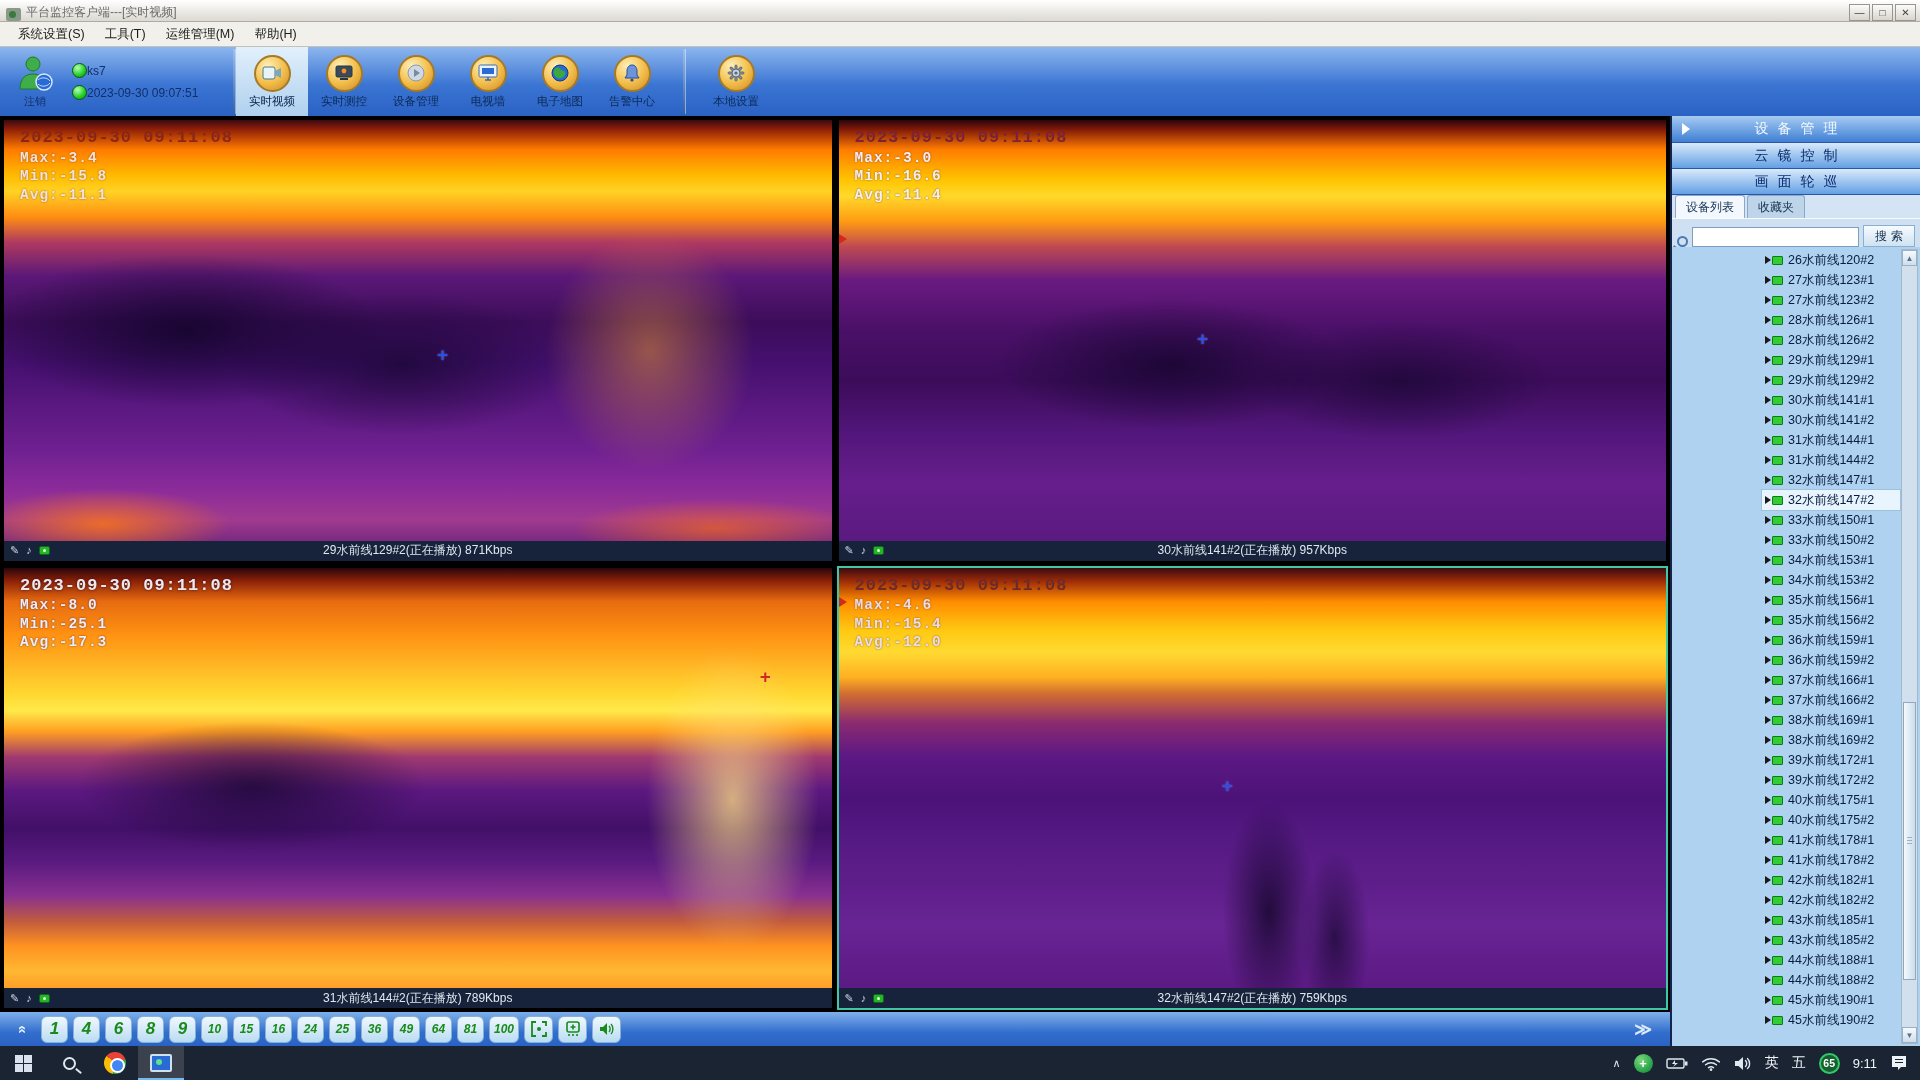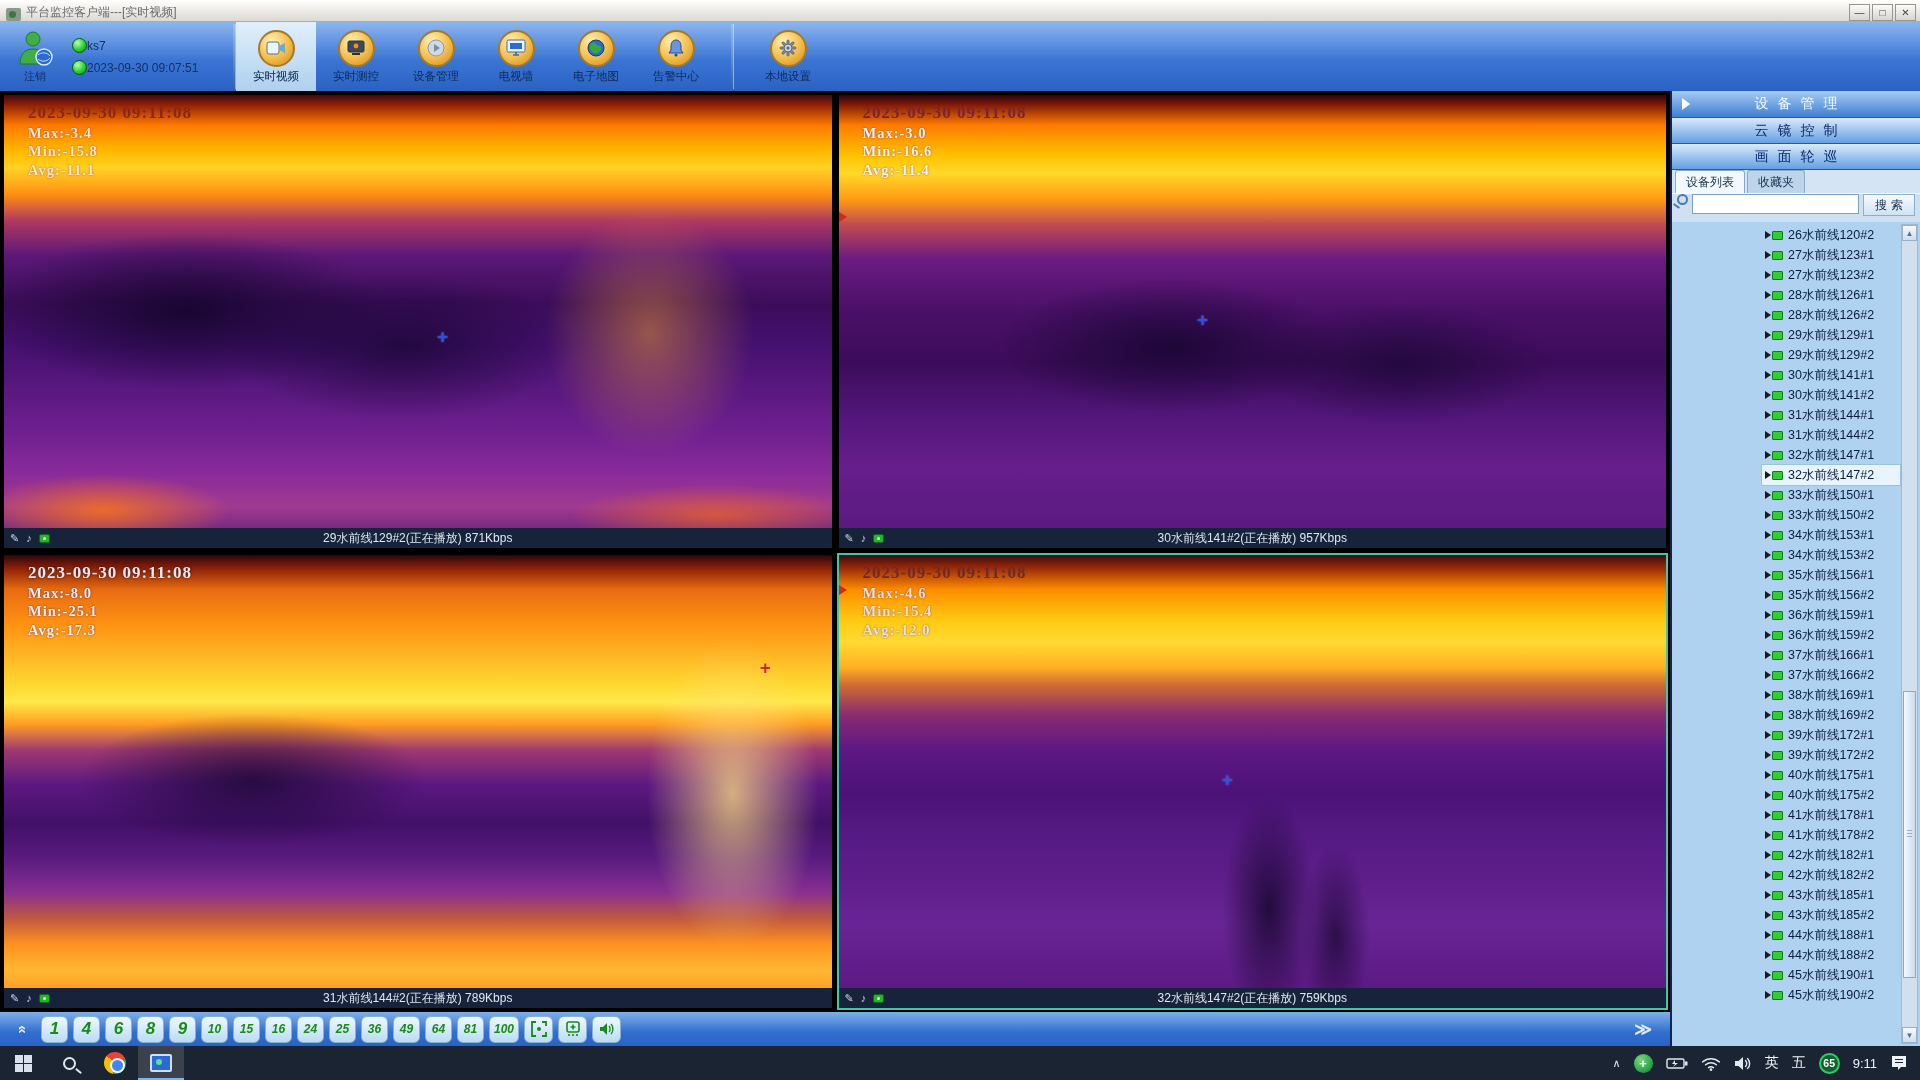--- a/index.html
+++ b/index.html
@@ -25,21 +25,21 @@
   .toolbar{height:69px;background:linear-gradient(#8db6ee,#3b75d3 55%,#2a62c4);display:flex;align-items:stretch}
   .user-sec{width:232px;display:flex;align-items:center;padding:4px 6px;gap:8px}
   .user-block{display:flex;flex-direction:column;align-items:center;width:58px}
   .user-label{font-size:11px;color:#12306a;margin-top:1px}
   .status-col{display:flex;flex-direction:column;gap:7px;flex:1}
   .status-row{display:flex;align-items:center;}
   .led{width:15px;height:15px;border-radius:50%;background:radial-gradient(circle at 35% 30%,#b8ffb8,#2ad22a 55%,#0a8a0a);
     border:1px solid #0a5a0a}
   .status-text{font-size:12px;color:#122f68}
   .tsep{width:2px;background:linear-gradient(#9cc0ee,#35629e);margin:2px 1px;box-shadow:1px 0 0 rgba(255,255,255,.45)}
-  .tb-btn{width:80px;display:flex;flex-direction:column;align-items:center;justify-content:center;gap:2px;cursor:pointer}
+  .tb-btn{width:72px;display:flex;flex-direction:column;align-items:center;justify-content:center;gap:2px;cursor:pointer}
   .tb-btn.active{background:linear-gradient(#e2f0fc,#aed0ef)}
   .tb-label{font-size:11.5px;color:#0b2a58}
   .tb-btn.active .tb-label{color:#06224a}
   .gold{width:37px;height:37px;border-radius:50%;flex:none;
     background:radial-gradient(circle at 35% 28%,#fff0b8,#f2bc48 55%,#c9882c);
     border:2px solid #a87a22;display:flex;align-items:center;justify-content:center}
   .sep2{width:14px}
 
   
   .main{flex:1;display:flex;min-height:0}
@@ -71,21 +71,21 @@
     linear-gradient(180deg,#2a060c 0%,#8a2008 3%,#e86c10 8%,#ff9212 16%,#ffb022 22%,
       #ffd830 30%,#ffe94a 34%,#ff9e22 39%,#a03a70 45%,#5c1880 53%,#421068 62%,
       #5a1a80 70%,#883090 78%,#c05a40 84%,#ff9220 90%,#ffb832 96%,#ff9e28 100%)}
   .t4{background:
     radial-gradient(ellipse 8% 38% at 52% 82%,rgba(18,5,40,.8),transparent 70%),
     radial-gradient(ellipse 6% 30% at 60% 88%,rgba(20,6,45,.7),transparent 70%),
     linear-gradient(180deg,#3a0a10 0%,#9a2a08 3%,#ff8c00 8%,#ffc912 15%,#ffda32 20%,
       #ffb022 26%,#d06c32 30%,#8a2a70 37%,#5c1884 45%,#4c1278 55%,#561a84 65%,
       #5e1e8a 75%,#682494 85%,#5c1a84 100%)}
 
-  .overlay{position:absolute;top:7px;left:24px;font-family:Liberation Serif, serif;font-weight:bold;line-height:1.28}
+  .overlay{position:absolute;top:7px;left:16px;font-family:Liberation Mono, monospace;font-weight:bold;line-height:1.28}
   .ov-ts{font-size:17px;letter-spacing:1px}
   .ov-tmp{font-size:14.5px;letter-spacing:1px}
   .o1 .ov-ts{color:#8a2618}.o1 .ov-tmp{color:#f4e3d8;text-shadow:0 0 2px rgba(90,20,20,.6)}
   .o2 .ov-ts{color:#7c2234}.o2 .ov-tmp{color:#f6eef2;text-shadow:0 0 2px rgba(60,20,60,.6)}
   .o3 .ov-ts{color:#efe8ec;text-shadow:0 0 3px rgba(30,10,40,.8)}.o3 .ov-tmp{color:#f2ecf6;text-shadow:0 0 2px rgba(40,10,60,.7)}
   .o4 .ov-ts{color:#6e2a2a}.o4 .ov-tmp{color:#e9dde6;text-shadow:0 0 2px rgba(70,20,50,.6)}
 
   .cross{position:absolute;font-size:19px;font-weight:bold;color:#2a50e8;text-shadow:0 0 2px rgba(255,255,255,.35);transform:translate(-50%,-50%)}
   .cross.red{color:#d42818}
   .edge-mark{position:absolute;left:0;width:0;height:0;border-left:8px solid #d42818;
@@ -118,21 +118,21 @@
   .side-head1{height:27px;background:linear-gradient(#a6cbf2,#3f7fd4);display:flex;align-items:center;justify-content:center;
     color:#f2f8ff;font-size:14px;letter-spacing:9px;text-indent:9px;position:relative;border-bottom:1px solid #2a55a8;cursor:pointer}
   .side-arrow{position:absolute;left:10px;width:0;height:0;border-left:8px solid #fff;
     border-top:6px solid transparent;border-bottom:6px solid transparent}
   .side-head{height:26px;background:linear-gradient(#d9eafb,#63a0e4);display:flex;align-items:center;justify-content:center;
     color:#0c2c6c;font-size:14px;letter-spacing:9px;text-indent:9px;border-bottom:1px solid #2a55a8;cursor:pointer}
   .tabs{height:24px;background:#d4e4f4;display:flex;align-items:flex-end;padding:2px 3px 0;gap:2px;border-bottom:1px solid #f8fcff}
   .tab{padding:3px 10px 2px;font-size:12px;color:#14304f;background:#bed4e8;border:1px solid #8aa8c8;border-bottom:none;
     border-radius:3px 3px 0 0;cursor:pointer}
   .tab.active{background:#f2f8fd}
-  .search-row{height:28px;background:#cfe0f2;display:flex;align-items:flex-start;padding:0 5px;gap:4px}
+  .search-row{height:28px;background:#cfe0f2;display:flex;align-items:flex-end;padding:0 5px;gap:4px}
   .mag{width:11px;height:11px;border:2px solid #4a78b0;border-radius:50%;position:relative;flex:none}
   .mag::after{content:"";position:absolute;left:-6px;top:9px;width:7px;height:2px;background:#4a78b0;transform:rotate(35deg)}
   .search-input{flex:1;height:20px;border:1px solid #7aa0c4;font-size:12px;padding:0 3px;background:#fff}
   .search-btn{width:52px;height:22px;font-size:12px;letter-spacing:4px;text-indent:4px;color:#14304f;cursor:pointer;
     background:linear-gradient(#f6fbff,#cfe2f2);border:1px solid #8ab0d0}
   .list{flex:1;position:relative;background:#aed2f0;overflow:hidden;padding:3px 20px 3px 0}
   .dev-row{height:20px;display:flex;align-items:center;gap:5px;margin-left:90px;padding:0 3px;cursor:pointer}
   .dev-row.sel{background:#e9f5fe;outline:1px solid #9cc2e0}
   .dev-icon{display:flex;align-items:center;flex:none}
   .dev-tri{width:0;height:0;border-left:6px solid #1a1a1a;border-top:4px solid transparent;border-bottom:4px solid transparent}
@@ -176,20 +176,30 @@
 <div class="app">
 
   <div class="titlebar">
     <span class="title-ico"></span>
     <span class="title-text">平台监控客户端---[实时视频]</span>
     <span class="win-btn">—</span>
     <span class="win-btn">□</span>
     <span class="win-btn">✕</span>
   </div>
 
+  <div class="menubar">
+
+      <span class="menu-item">系统设置(S)</span>
+
+      <span class="menu-item">工具(T)</span>
+
+      <span class="menu-item">运维管理(M)</span>
+
+      <span class="menu-item">帮助(H)</span>
+    </div>
 
   <div class="toolbar">
     <div class="user-sec">
       <div class="user-block">
         <svg width="40" height="38" viewBox="0 0 40 38">
           <circle cx="18" cy="9" r="7" fill="#3fae4a" stroke="#1d7a28"></circle>
           <path d="M5 34c0-10 5-15 13-15s13 5 13 15z" fill="#3fae4a" stroke="#1d7a28"></path>
           <circle cx="29" cy="27" r="8" fill="#2a6ad4" stroke="#d8e8f8" stroke-width="1.5"></circle>
           <path d="M23 25c3-3 9-3 12 1M23 29c3 3 9 3 12-1" stroke="#bfe0ff" fill="none"></path>
         </svg>

